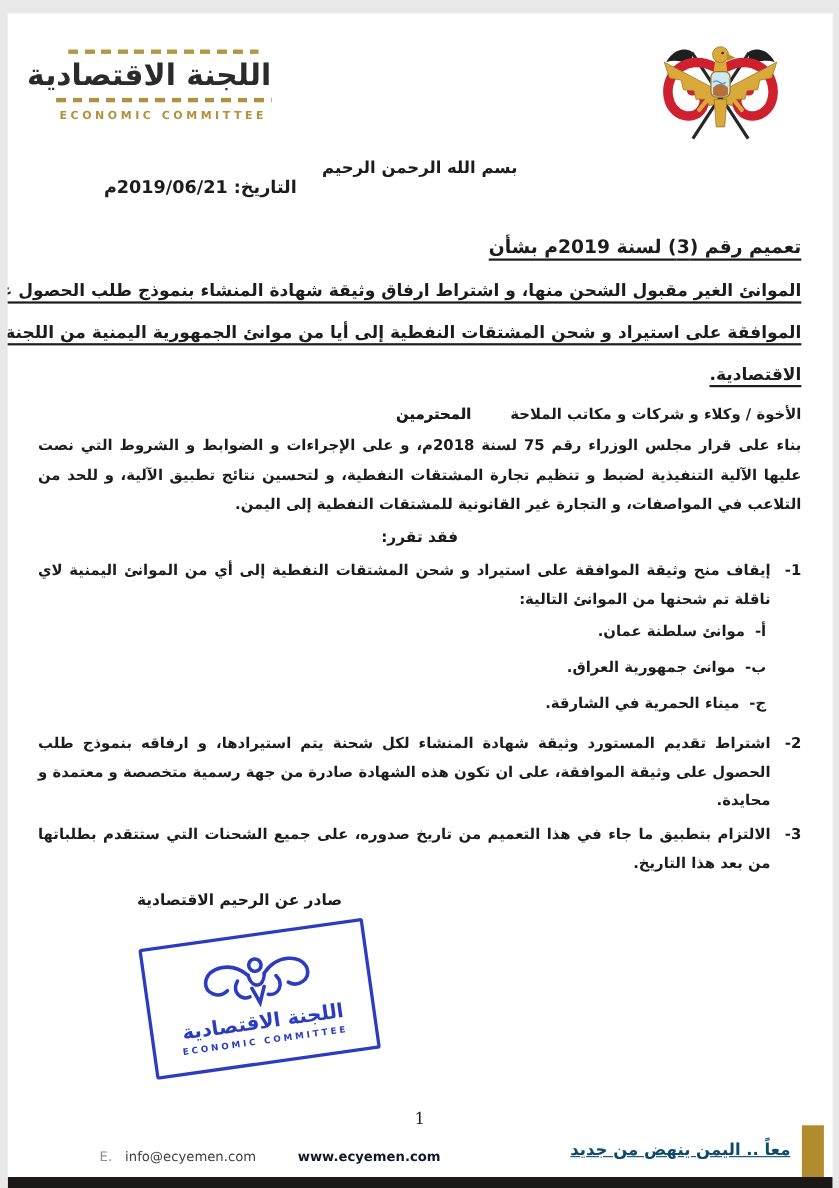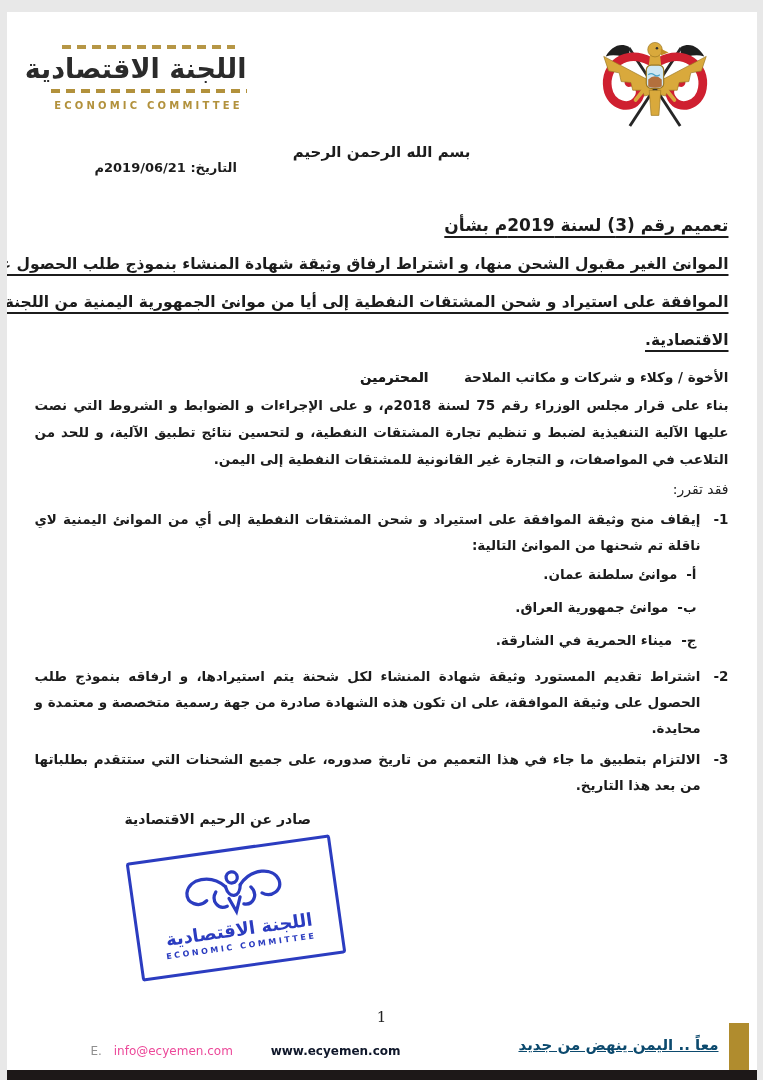--- a/index.html
+++ b/index.html
@@ -15,37 +15,37 @@
   .dash-row { height:4px; background-image:repeating-linear-gradient(90deg,#b2913c 0 9px, transparent 9px 15px); }
   .dash-row.top { width:88%; margin:0 auto 3px auto; opacity:.95; }
   .dash-row.bottom { width:100%; margin-top:3px; }
   .logo-ar { font-size:27px; font-weight:bold; color:#2b2b2b; white-space:nowrap; line-height:1.25; direction:rtl; }
   .logo-en { margin-top:7px; color:#b2913c; font-size:10px; font-weight:bold; letter-spacing:3.2px; white-space:nowrap; }
 
   .emblem { position:absolute; right:44px; top:20px; width:116px; height:102px; }
 
   .bismillah { position:absolute; top:131px; left:0; right:0; text-align:center;
     font-weight:bold; font-size:15px; direction:rtl; }
-  .date-line { position:absolute; top:148px; left:88px; font-weight:bold; font-size:13px; direction:rtl; }
+  .date-line { position:absolute; top:148px; left:88px; font-weight:bold; font-size:16px; direction:rtl; }
 
   
   .content { position:absolute; top:202px; right:28px; left:28px; direction:rtl; }
 
   .title { font-weight:bold; }
   .title div { text-decoration:underline; text-underline-offset:5px; text-decoration-thickness:1.5px; white-space:nowrap; }
   .title .t1 { font-size:17px; line-height:22px; margin-bottom:17px; }
   .title .t2 { font-size:15.5px; line-height:22px; margin-bottom:16px; }
 
   .addr { margin-top:1px; }
   .addr-line { position:relative; text-align:right; font-weight:bold; font-size:13.5px; line-height:20px; margin-bottom:5px; }
   .addr-hon { position:absolute; right:300px; top:0; }
 
   .preamble { margin-top:4px; font-size:13.5px; font-weight:bold; line-height:27px; text-align:justify; }
 
-  .dec-intro { font-weight:normal; font-size:14px; margin-top:8px; }
+  .dec-intro { text-align:center; font-weight:bold; font-size:14px; margin-top:8px; }
 
   .decisions { margin-top:9px; }
   .dec-item { display:flex; gap:6px; font-weight:bold; font-size:13.5px; line-height:26px; }
   .dec-num { flex:0 0 22px; }
   .dec-text { flex:1; text-align:justify; }
   .sub { margin-right:32px; margin-top:6px; margin-bottom:6px; }
   .sub-item { display:flex; gap:9px; font-weight:bold; font-size:13.5px; line-height:20px; margin-bottom:13px; }
   .dec-item.second { margin-top:4px; }
   .dec-item.third { margin-top:5px; }
 
@@ -58,21 +58,21 @@
     color:#2b3cc0; background:rgba(255,255,255,0);
   }
   .stamp-ar { font-size:18px; font-weight:bold; direction:rtl; line-height:1.1; margin-top:1px; }
   .stamp-en { font-size:8px; font-weight:bold; letter-spacing:2.6px; margin-top:3px; }
 
   
   .page-num { position:absolute; top:996px; left:0; right:0; text-align:center;
     font-family:"DejaVu Serif", serif; font-size:15px; color:#222; }
   .footer-left { position:absolute; left:84px; top:1032px; font-size:12px; white-space:nowrap; }
   .email-prefix { color:#8f8f8f; margin-right:2px; }
-  .email { color:#ec4899; margin-left:6px; }
+  .email { color:#404040; margin-left:6px; }
   .website { color:#0f172a; font-weight:bold; margin-left:34px; }
   .slogan { position:absolute; right:38px; top:1024px; color:#0c4a6e; font-weight:bold;
     font-size:15px; direction:rtl;text-decoration:underline; }
   .gold-bar { position:absolute; right:8px; top:1011px; width:20px; height:47px; background:#b08c2e; }
   .black-bar { position:absolute; left:0; right:0; bottom:0; height:22px; background:#1d1818; }
 </style>
 </head>
 <body>
 
 <div class="page">

